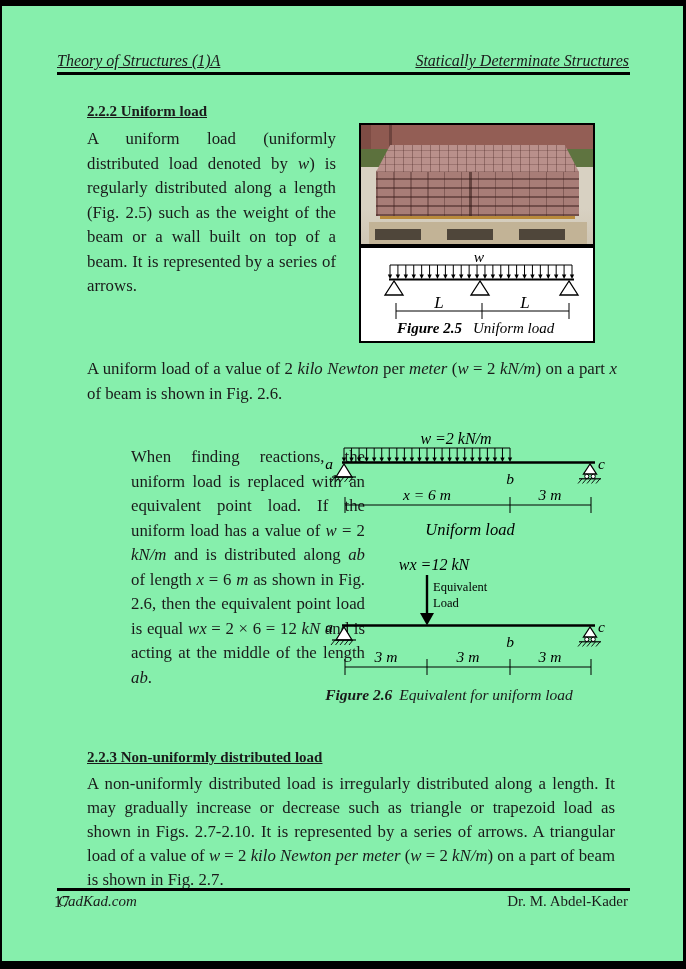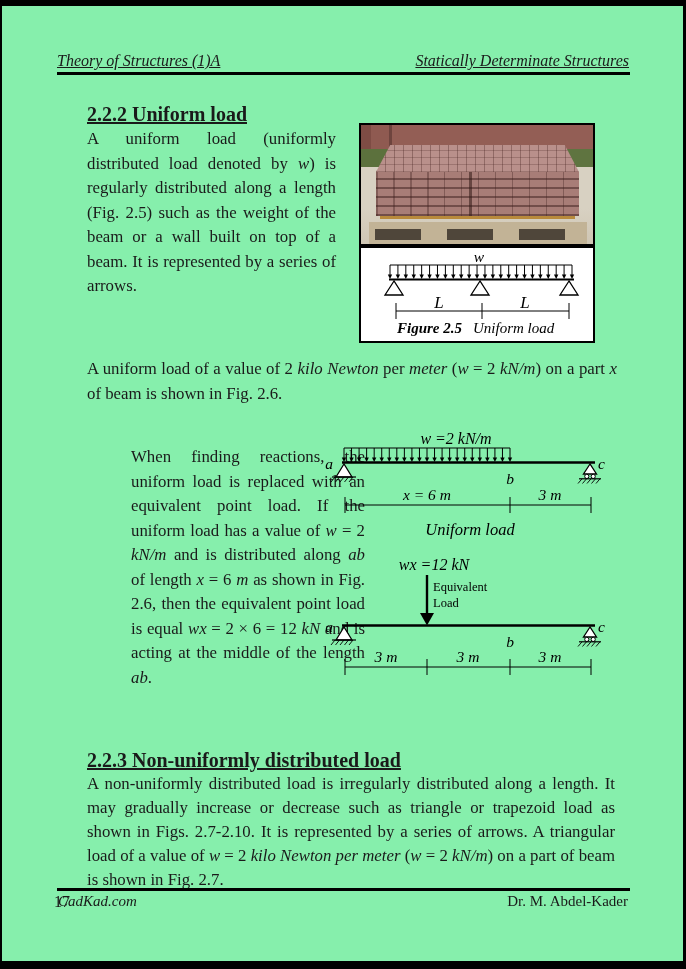--- a/index.html
+++ b/index.html
@@ -16,21 +16,21 @@
   
   .hdr-left{left:55px;top:46px;font-size:16px;font-style:italic;text-decoration:underline;}
   .hdr-right{right:54px;top:46px;font-size:16px;font-style:italic;text-decoration:underline;}
   .rule{left:55px;right:53px;height:3px;background:#000;}
   .hdr-rule{top:66px;}
   .ftr-rule{top:882px;}
   .ftr-left{left:56px;top:887px;font-size:15px;font-style:italic;}
   .ftr-center{left:8px;right:0;top:887px;text-align:left;font-size:16px;padding-left:44px;}
   .ftr-right{right:55px;top:887px;font-size:15px;}
   
-  .sec-head{font-size:20px;font-weight:bold;text-decoration:underline;white-space:nowrap;}
+  .sec-head{font-size:15px;font-weight:bold;text-decoration:underline;white-space:nowrap;}
   .h222{left:85px;top:97px;}
   .h223{left:85px;top:743px;}
   .para{font-size:16.8px;line-height:24.5px;text-align:justify;}
   .p-intro{left:85px;top:121px;width:249px;}
   .p-value{left:85px;top:351px;width:530px;}
   .p-react{left:85px;top:439px;width:234px;margin-left:44px;}
   .p-nonuni{left:85px;top:766px;width:528px;line-height:24px;}
   
   .fig25{left:357px;top:117px;width:236px;}
   .photo-box{box-sizing:border-box;width:236px;height:123px;border:2px solid #000;position:relative;overflow:hidden;background:#d3cabb;}
@@ -271,20 +271,23 @@
       <line x1="28" y1="236" x2="28" y2="252"></line>
       <line x1="110" y1="236" x2="110" y2="252"></line>
       <line x1="193" y1="236" x2="193" y2="252"></line>
       <line x1="274" y1="236" x2="274" y2="252"></line>
     </g>
     <text class="it" x="69" y="239" text-anchor="middle">3 m</text>
     <text class="it" x="151" y="239" text-anchor="middle">3 m</text>
     <text class="it" x="233" y="239" text-anchor="middle">3 m</text>
   </svg>
 
+  <div class="abs fig26-cap">
+    <span class="bi cap-gap">Figure 2.6</span><span class="it">Equivalent for uniform load</span>
+  </div>
 
   <div class="abs sec-head h223">2.2.3 Non-uniformly distributed load</div>
   <div class="abs para p-nonuni"><span>A non-uniformly distributed load is irregularly distributed along a length. It may gradually increase or decrease such as triangle or trapezoid load as shown in Figs. 2.7-2.10. It is represented by a series of arrows. A triangular load of a value of </span><span class="it">w</span><span> = 2 </span><span class="it">kilo Newton per meter</span><span> (</span><span class="it">w</span><span> = 2 </span><span class="it">kN/m</span><span>) on a part of beam is shown in Fig. 2.7.</span></div>
 
   <div class="abs rule ftr-rule"></div>
   <span class="abs ftr-left">CadKad.com</span>
   <span class="abs ftr-center">17</span>
   <span class="abs ftr-right">Dr. M. Abdel-Kader</span>
 
 </div>

